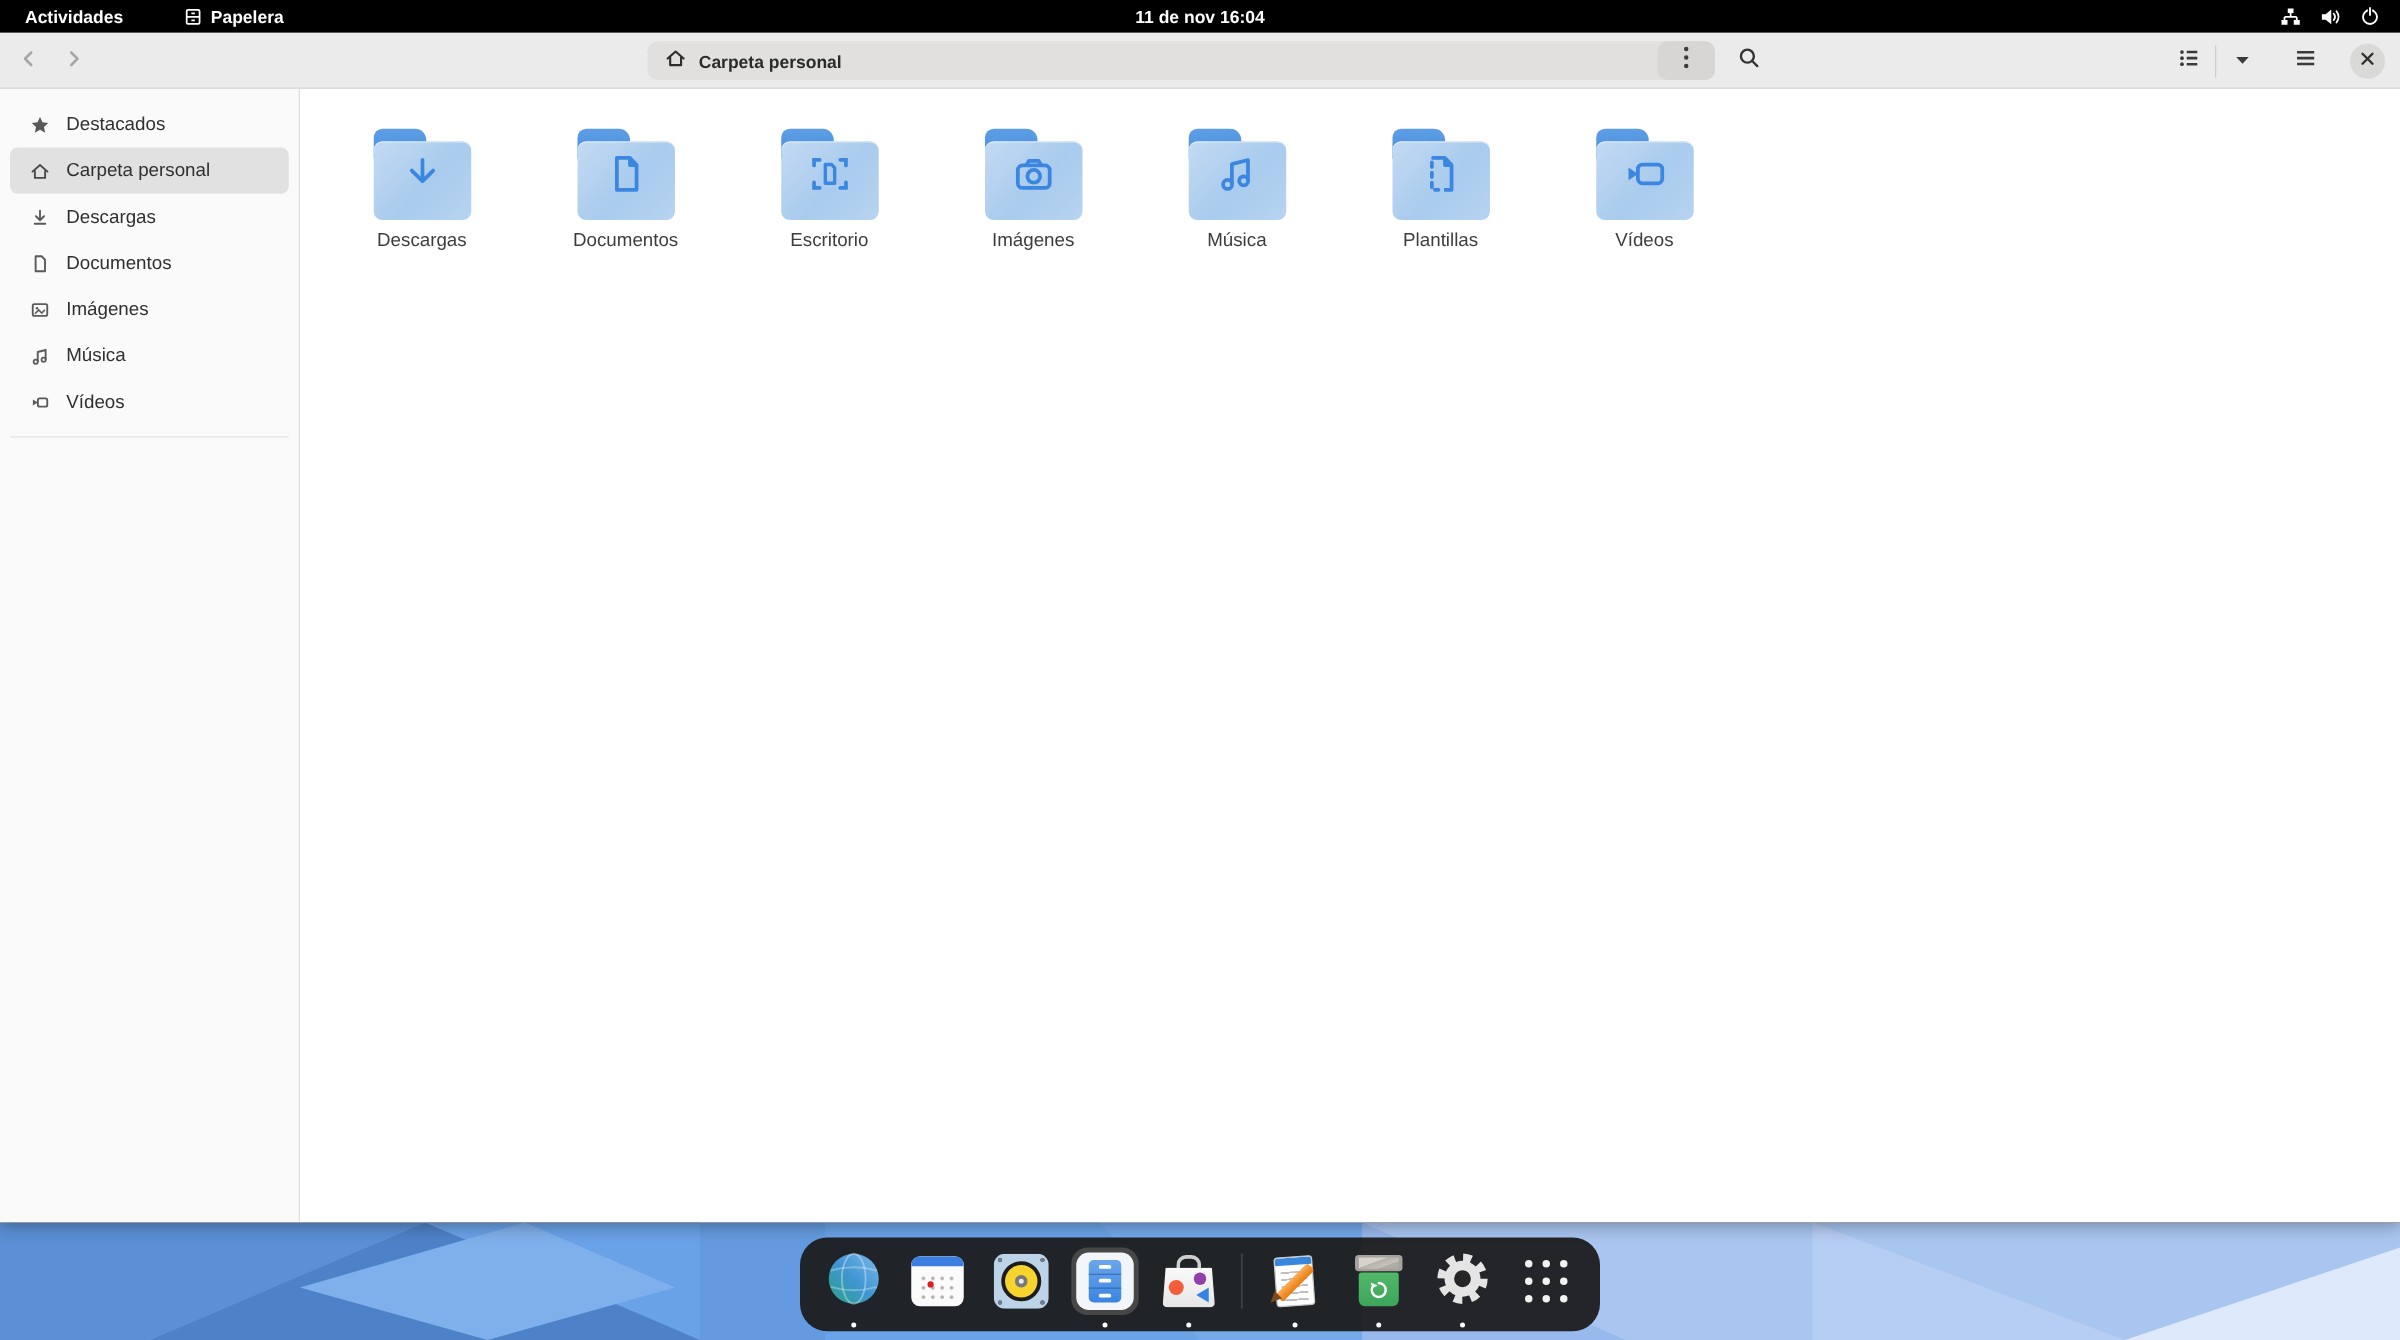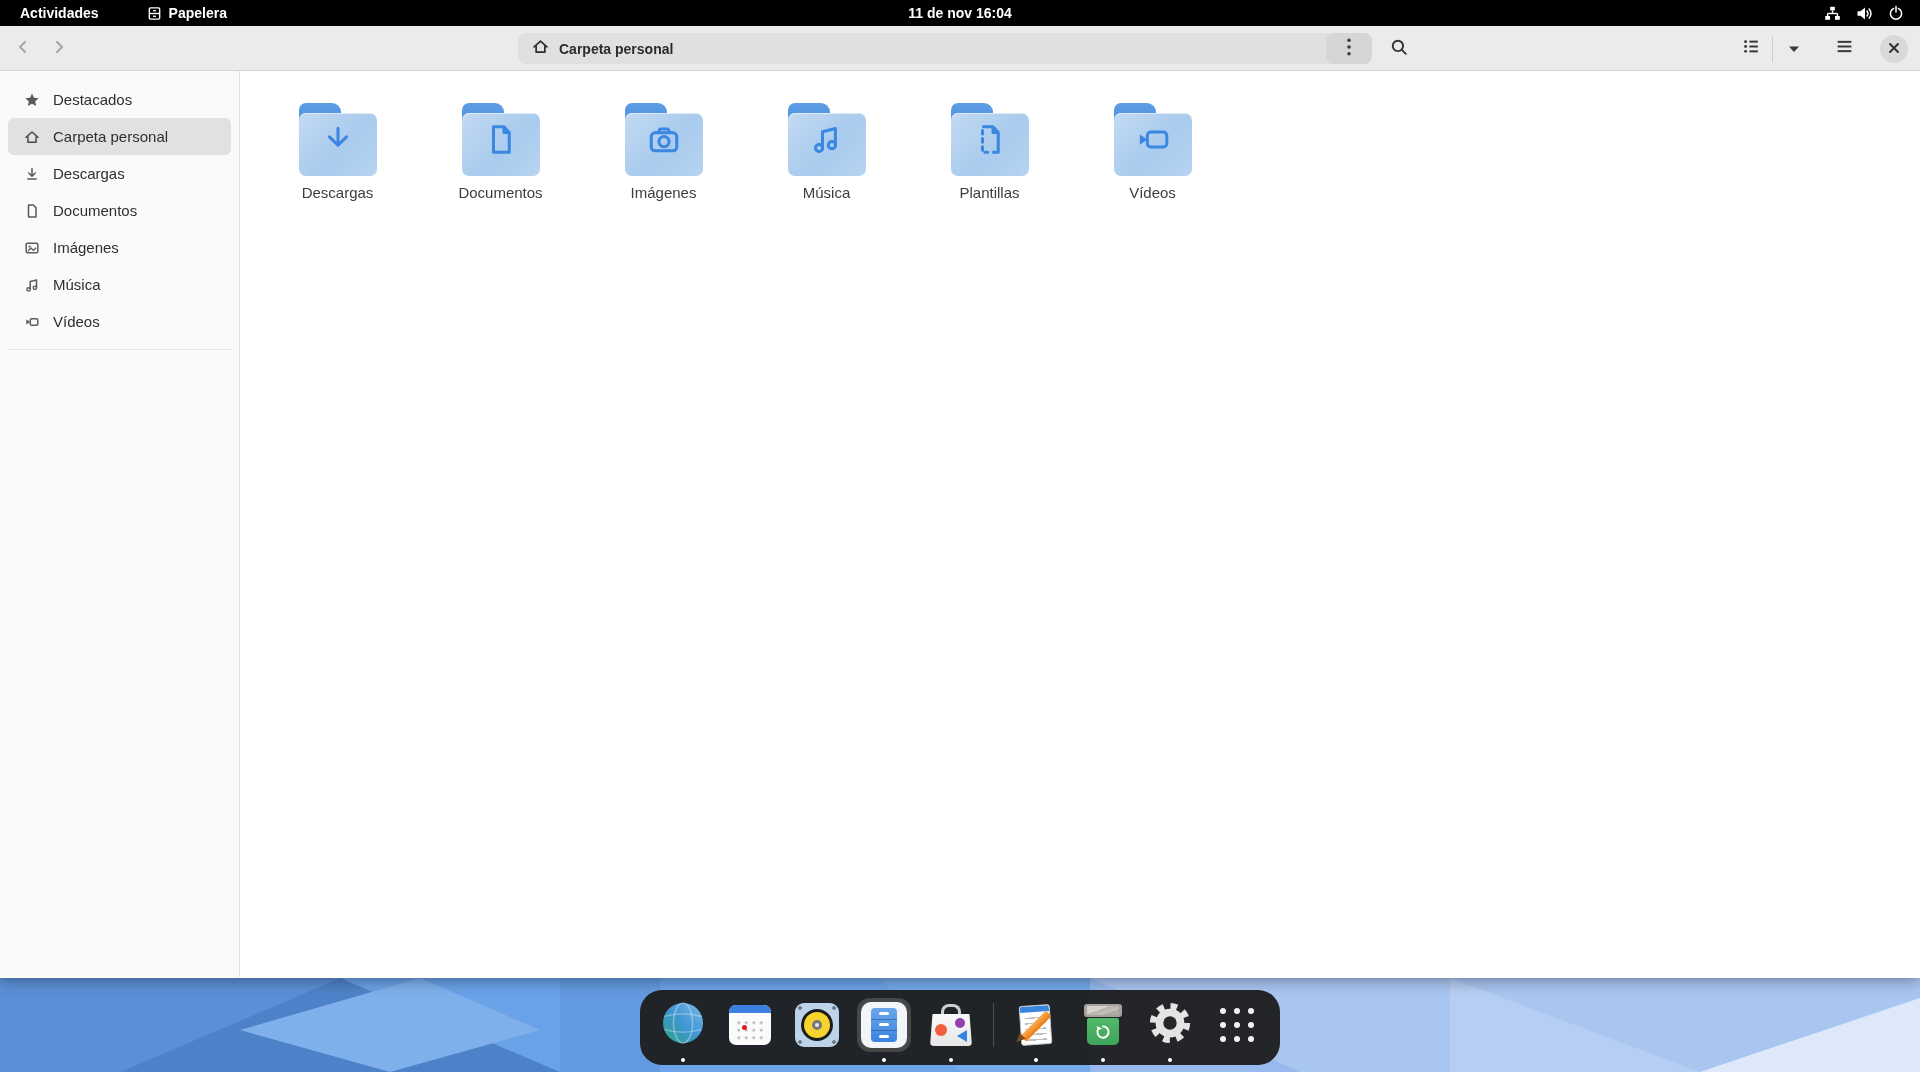--- a/index.html
+++ b/index.html
@@ -347,20 +347,33 @@
             <span class="folder-emblem">
               <svg width="36" height="36" viewBox="0 0 24 24">
                   <path d="M7 3.5 h7 l3.5 3.8 V20.5 H7 z" fill="none" stroke="#3a86e0" stroke-width="2" stroke-linejoin="round"></path>
                   <path d="M14 3.5 V7.3 h3.5" fill="none" stroke="#3a86e0" stroke-width="2" stroke-linejoin="round"></path>
                 </svg>
             </span>
           </div>
           <div class="folder-label">Documentos</div>
         </div>
 
+        <div class="folder-cell">
+          <div class="folder-icon">
+            <div class="folder-tab"></div>
+              <div class="folder-body"></div>
+            <span class="folder-emblem">
+              <svg width="36" height="36" viewBox="0 0 24 24">
+                  <path d="M9.5 7 h3.4 l1.6 1.8 V17 H9.5 z" fill="none" stroke="#3a86e0" stroke-width="1.8" stroke-linejoin="round"></path>
+                  <path d="M3.5 7.5 V4.5 H6.5 M17.5 4.5 H20.5 V7.5 M20.5 16.5 V19.5 H17.5 M6.5 19.5 H3.5 V16.5" fill="none" stroke="#3a86e0" stroke-width="2" stroke-linecap="round"></path>
+                </svg>
+            </span>
+          </div>
+          <div class="folder-label">Escritorio</div>
+        </div>
 
         <div class="folder-cell">
           <div class="folder-icon">
             <div class="folder-tab"></div>
               <div class="folder-body"></div>
             <span class="folder-emblem">
               <svg width="36" height="36" viewBox="0 0 24 24">
                   <rect x="3.5" y="7.5" width="17" height="12" rx="2.5" fill="none" stroke="#3a86e0" stroke-width="2"></rect>
                   <path d="M8 7.5 L9.4 5 h5.2 L16 7.5" fill="none" stroke="#3a86e0" stroke-width="2" stroke-linejoin="round"></path>
                   <circle cx="12" cy="13.3" r="3.4" fill="none" stroke="#3a86e0" stroke-width="2"></circle>

